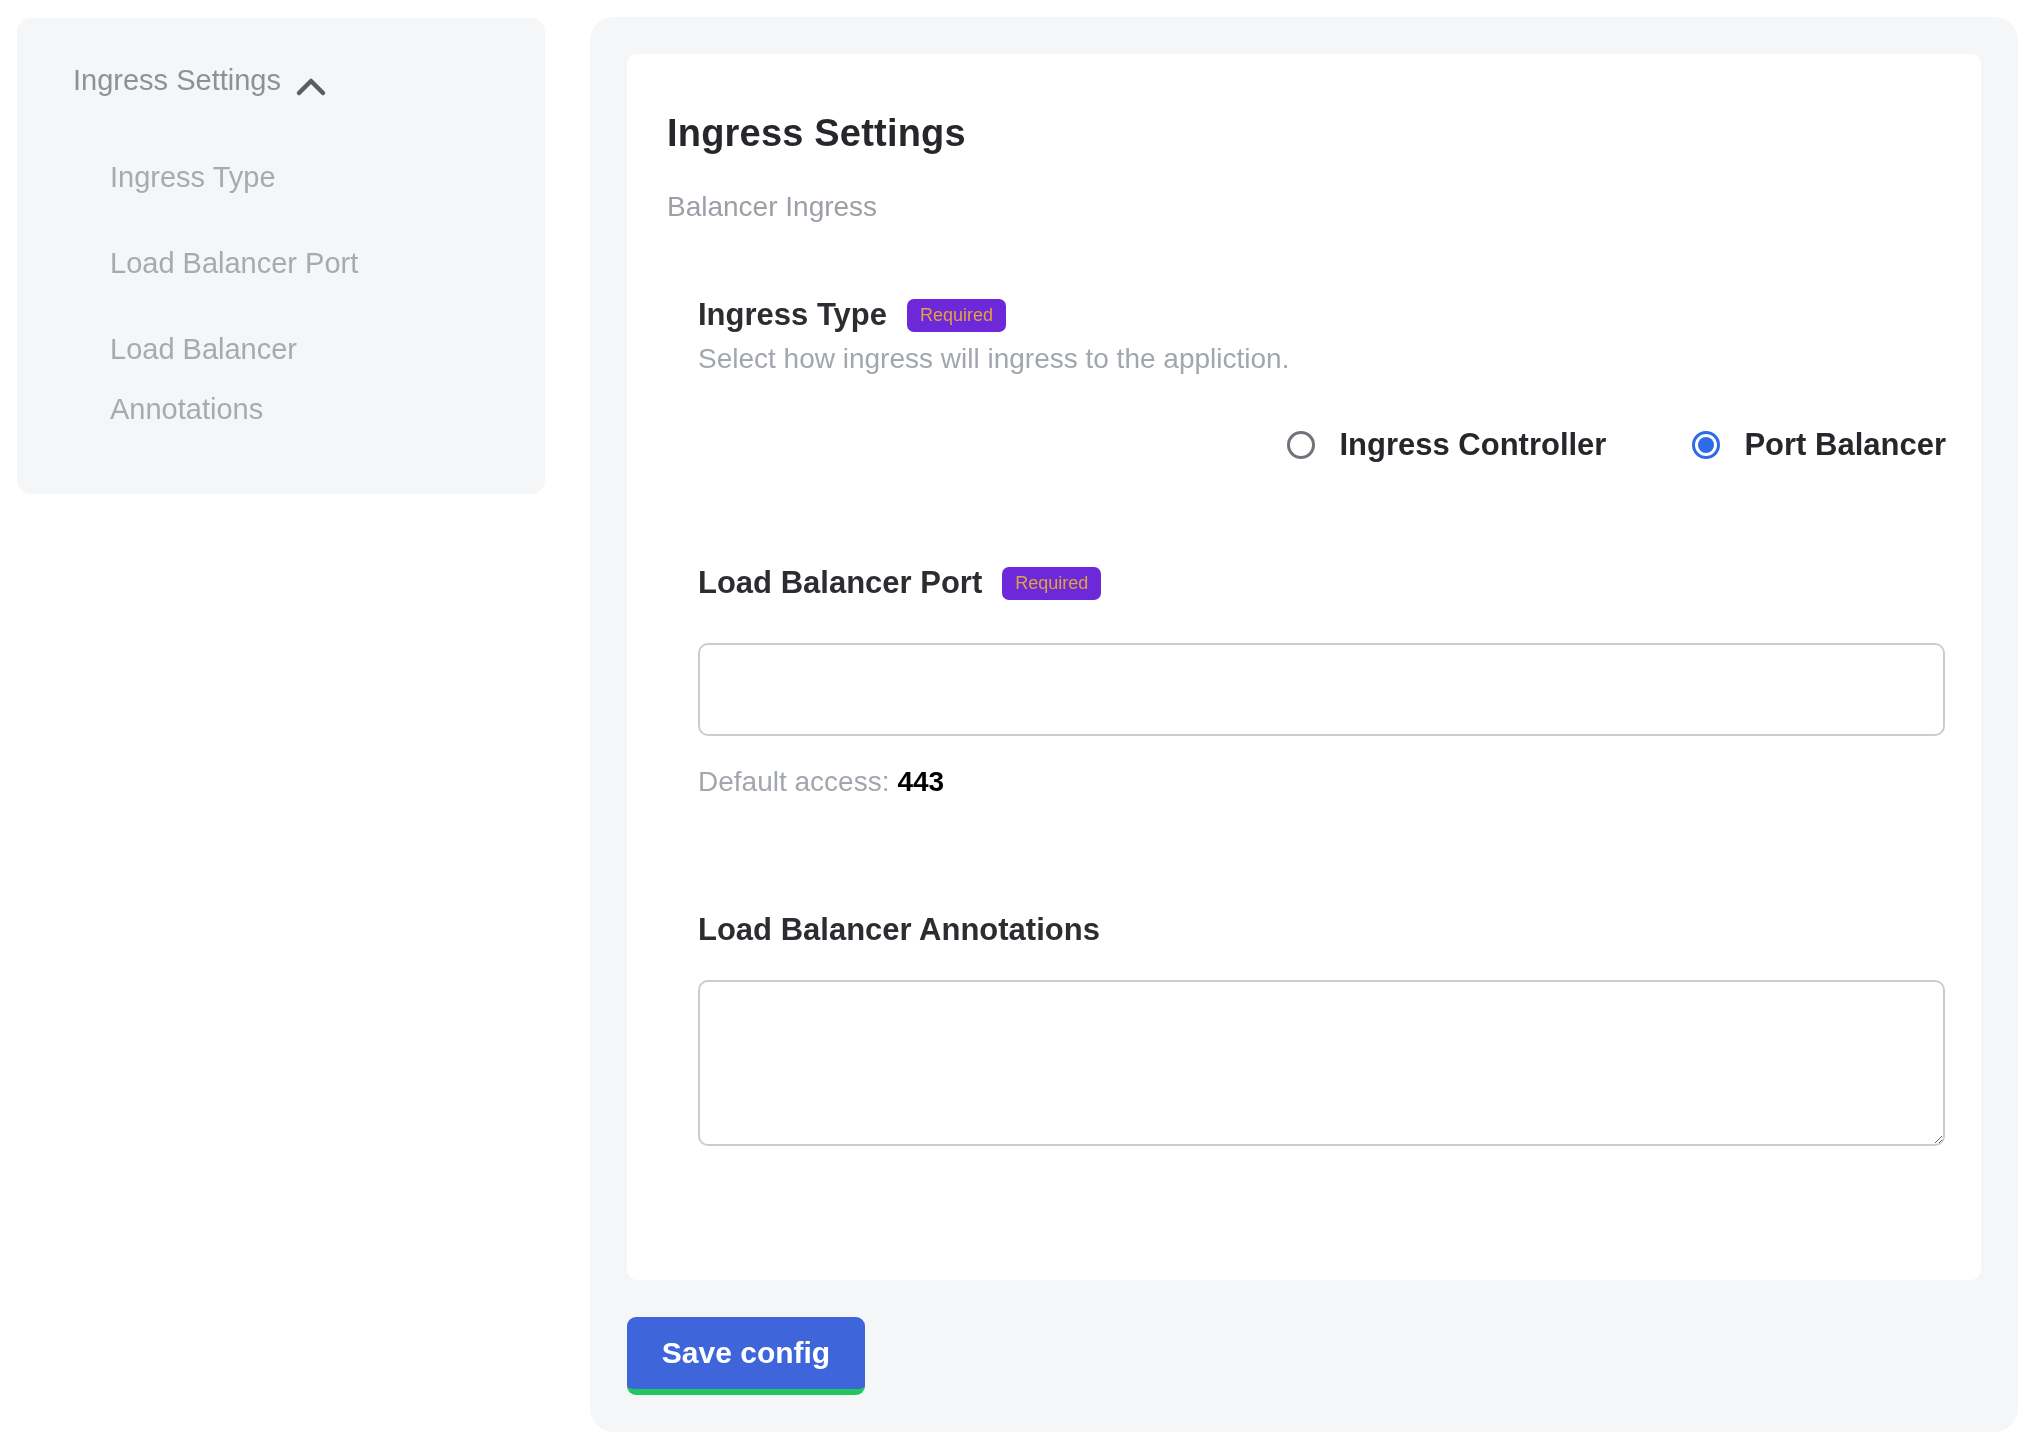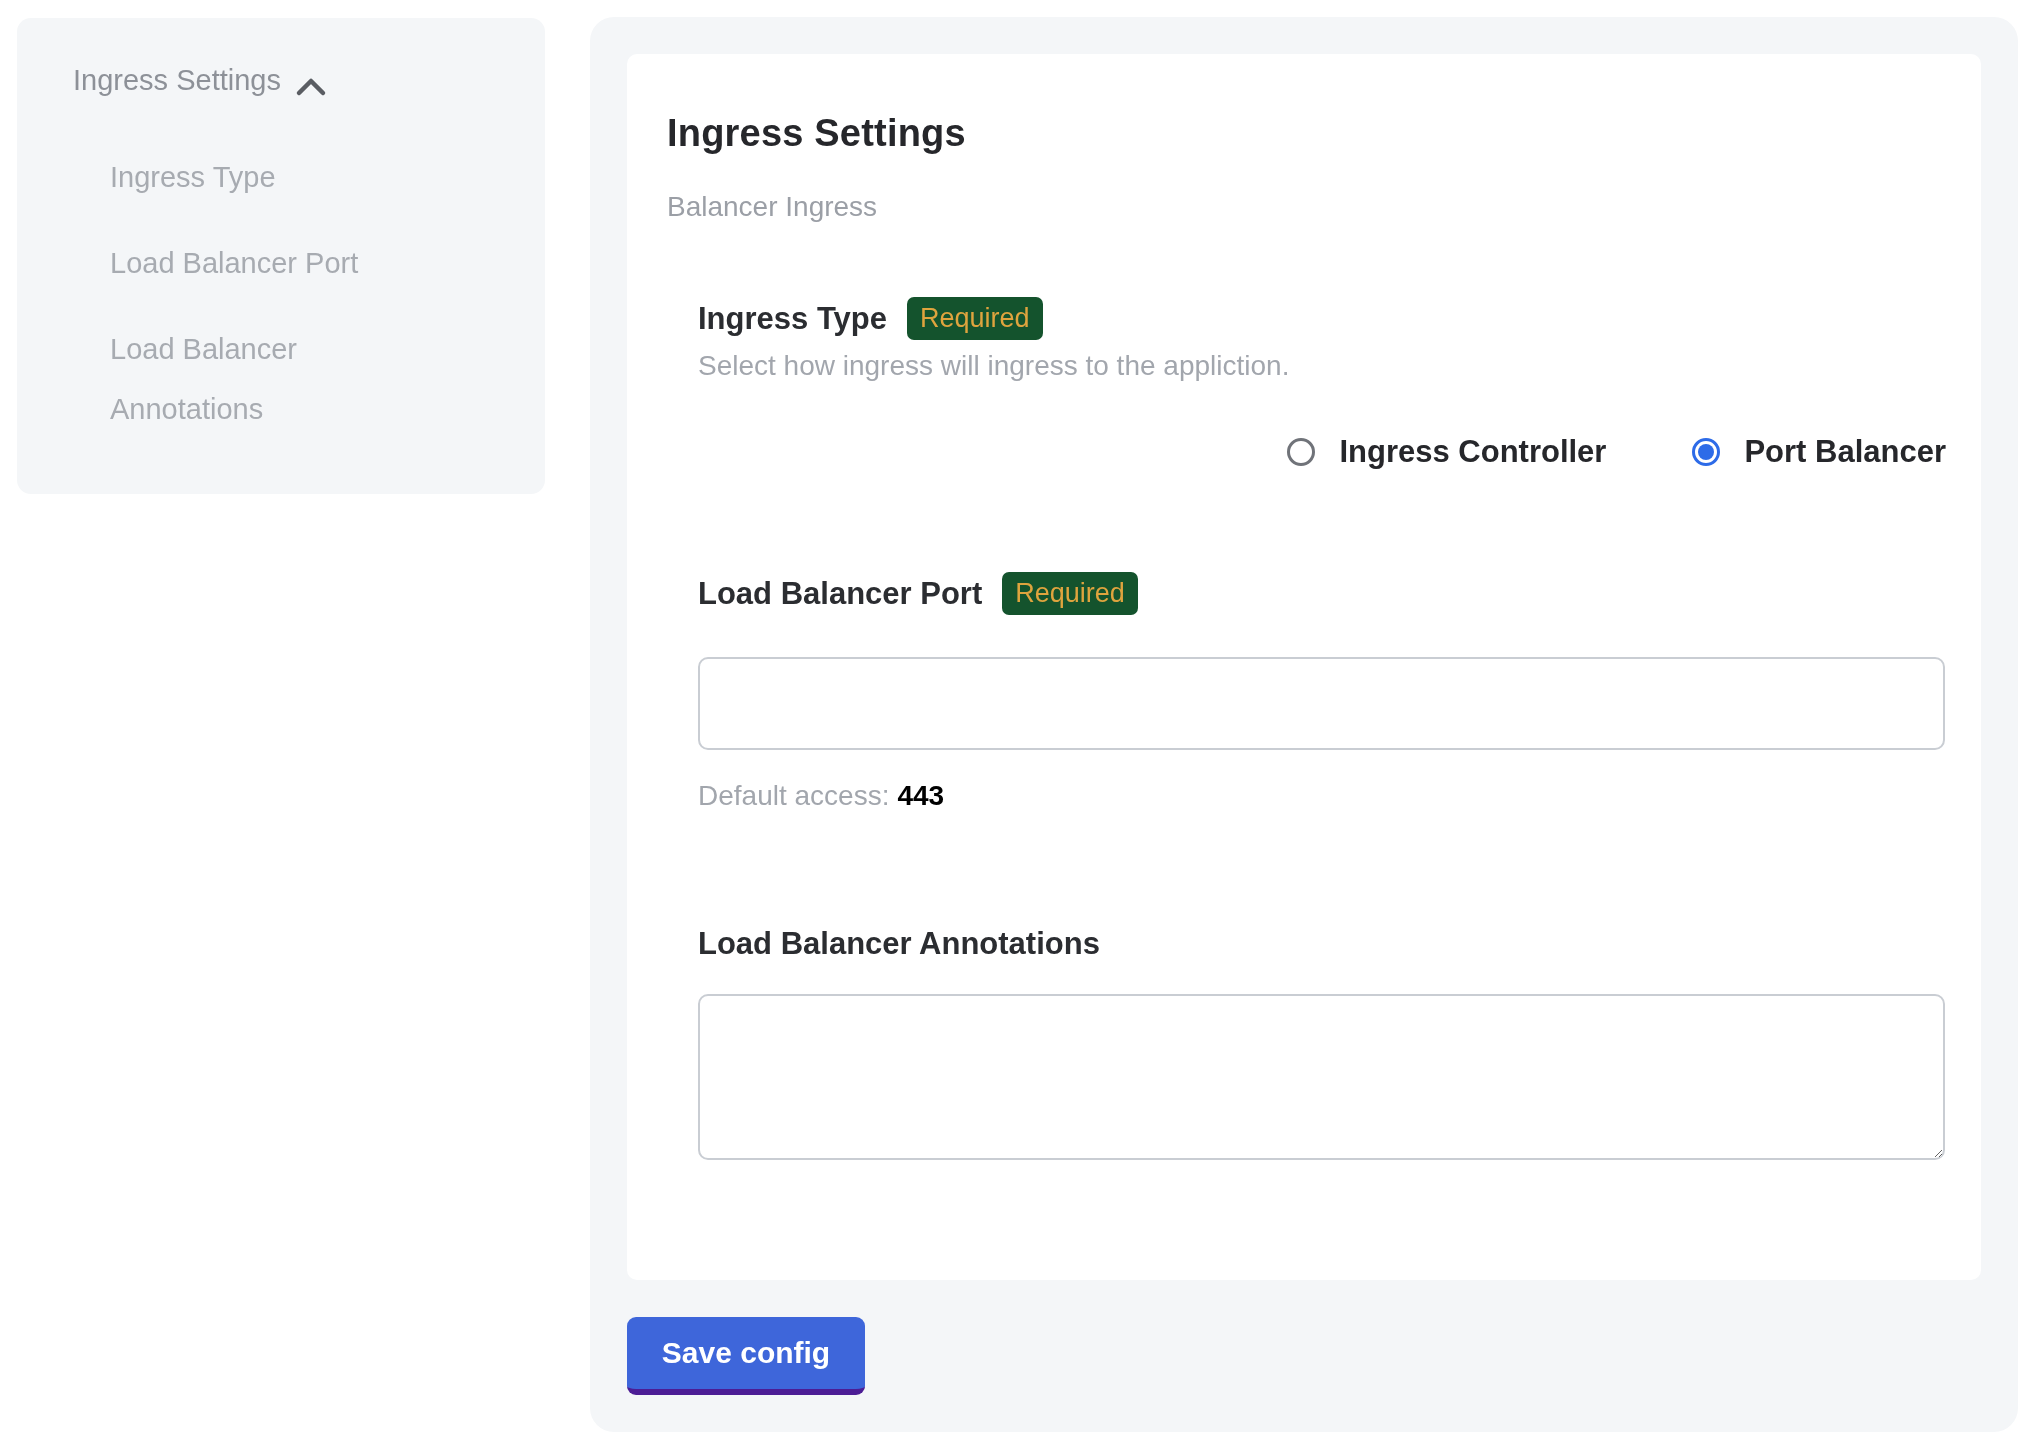--- a/index.html
+++ b/index.html
@@ -61,22 +61,22 @@
   }
 
   .field-group { margin-left: 31px; }
   .field-label-row {
     display: flex; align-items: center; gap: 20px;
   }
   .field-label {
     font-size: 31px; font-weight: 600; color: #2b2d31;
   }
   .badge-required {
-    font-size: 27px;
-    background: #14532d; color: #dfa43e;
+    font-size: 18px;
+    background: #6d28d9; color: #dfa43e;
     padding: 6px 13px; border-radius: 7px;
   }
   .field-desc {
     margin-top: 10px;
     font-size: 28px; color: #a2a6ad;
   }
 
   .group-ingress-type { margin-top: 74px; }
   .radio-row { display: flex; align-items: center; margin-top: 52px; justify-content: flex-end; }
   .radio-option {
@@ -126,21 +126,21 @@
     outline: none;
     resize: both;
     font-family: "Liberation Sans", sans-serif;
   }
 
   .save-button {
     margin-top: 37px;
     width: 238px; height: 78px;
     background: #3e66da;
     border: none;
-    border-bottom: 6px solid #4c1d95;
+    border-bottom: 6px solid #22c55e;
     border-radius: 9px;
     color: #ffffff; font-size: 30px; font-weight: 700;
     font-family: "Liberation Sans", sans-serif;
     cursor: pointer;
   }
 </style>
 </head>
 <body>
 
 <nav class="sidebar">

